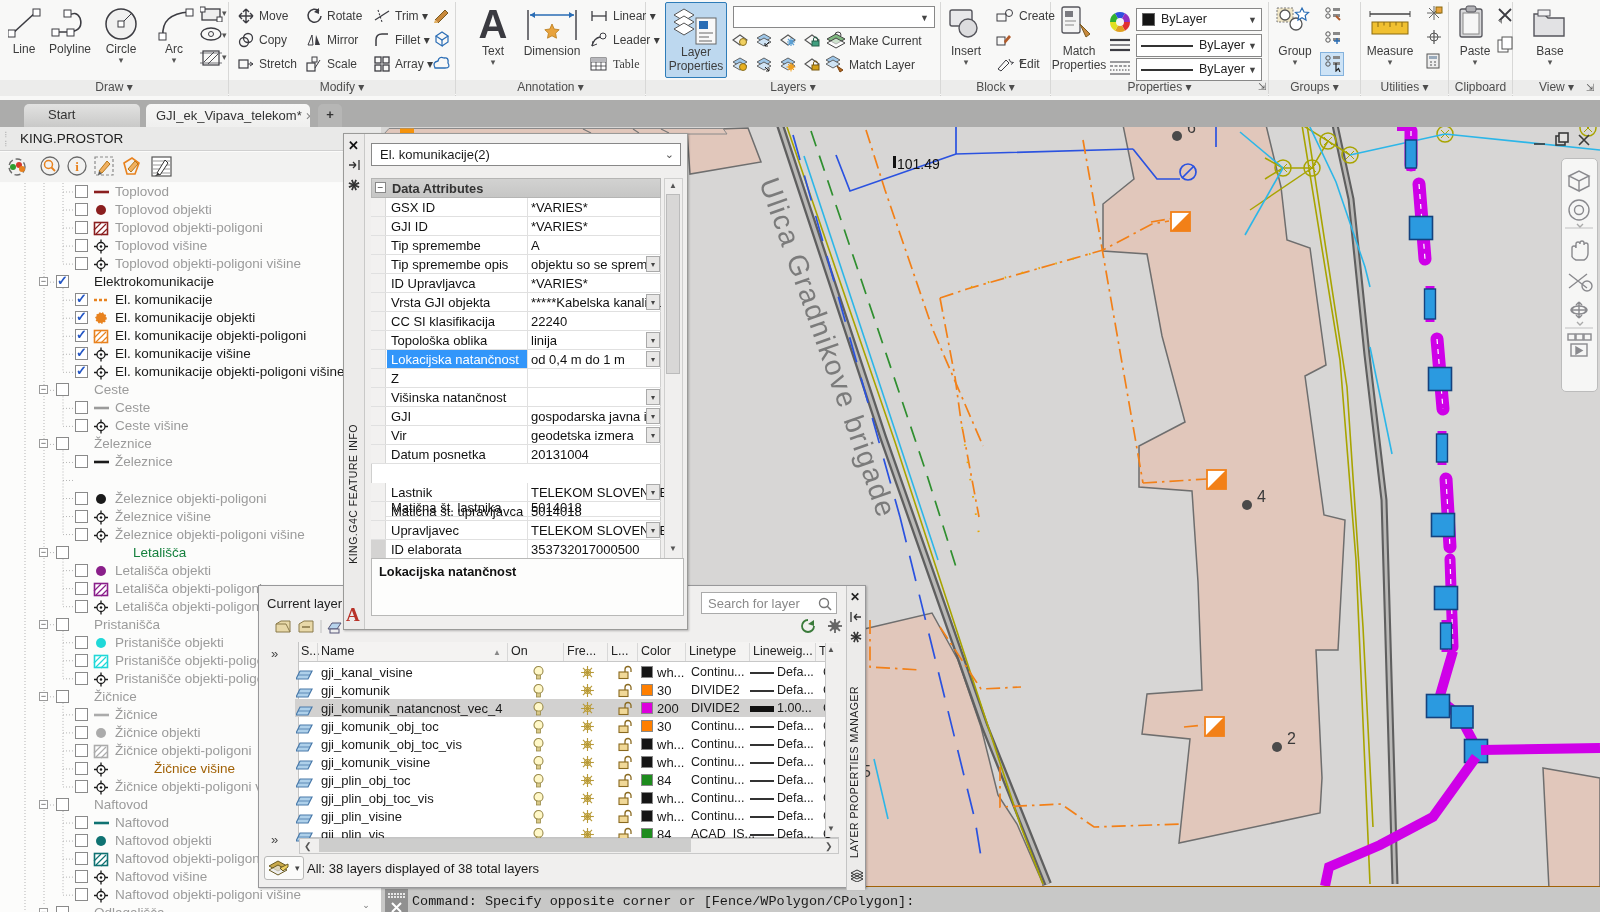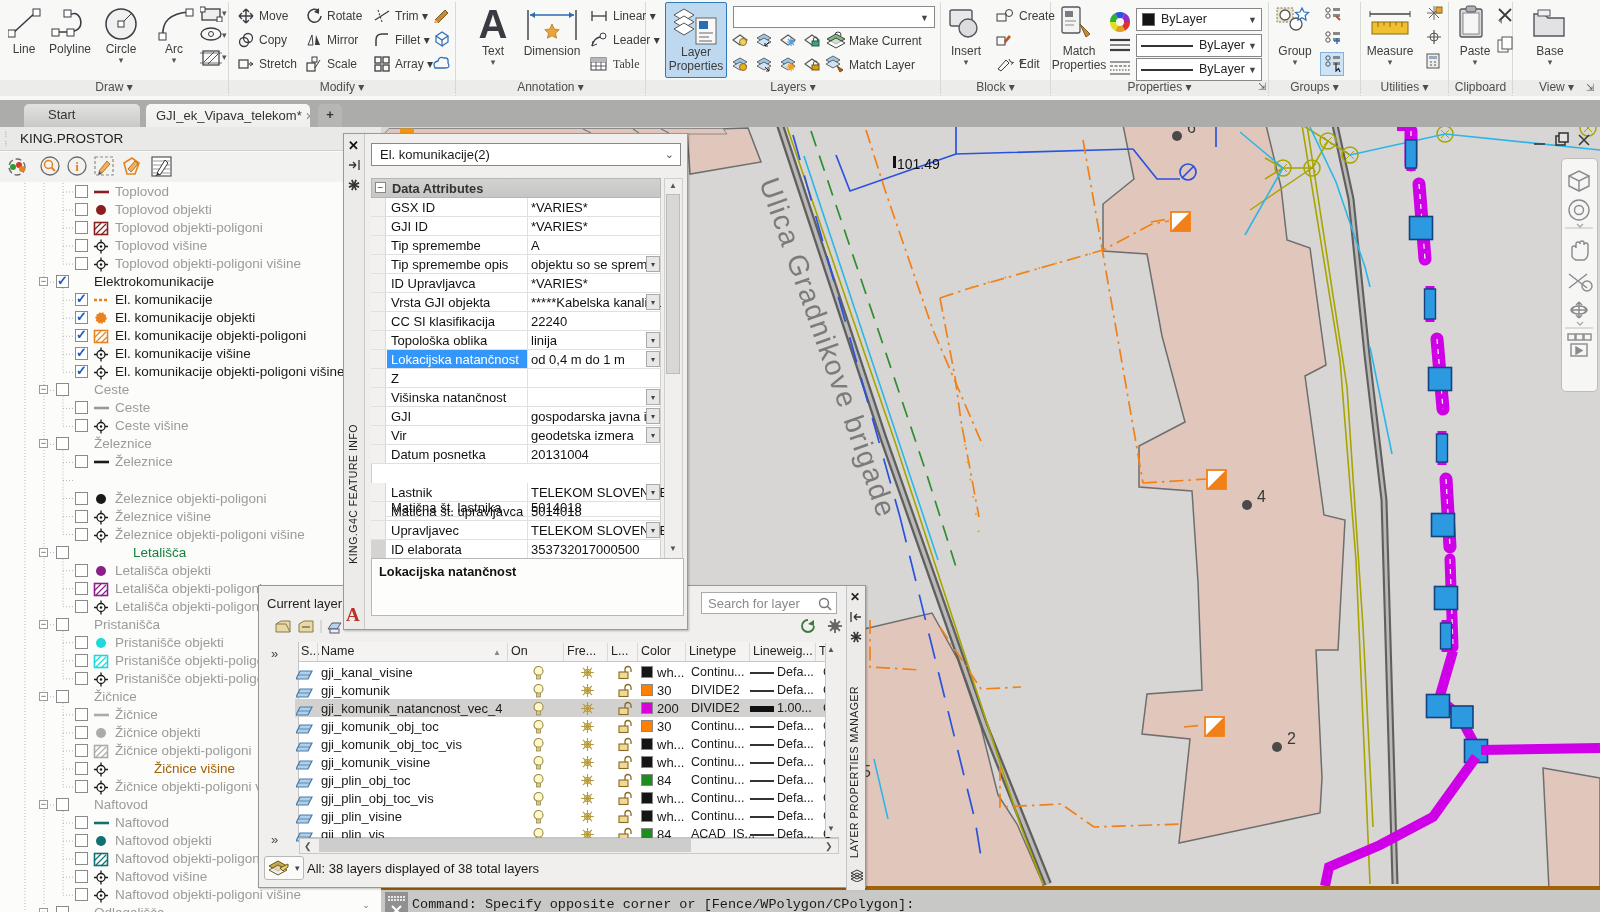--- a/index.html
+++ b/index.html
@@ -12,21 +12,21 @@
 #tabstrip{position:absolute;left:0;top:100px;width:1600px;height:27px;background:#acacab;}
 .tab{position:absolute;top:4px;height:23px;border-radius:5px 5px 0 0;font-size:13px;color:#333;white-space:nowrap;overflow:hidden;}
 #leftpanel{position:absolute;left:0;top:127px;width:381px;height:785px;background:#fbfbfa;}
 #lp-head{position:absolute;left:0;top:0;width:381px;height:24px;background:#e9e9e8;border-bottom:1px solid #d0d0d0;font-size:13.5px;color:#222;}
 #lp-icons{position:absolute;left:0;top:25px;width:381px;height:30px;background:#f2f2f1;}
 #tree{position:absolute;left:0;top:56px;width:381px;height:729px;background:#fcfcfb;overflow:hidden;}
 .trow{position:absolute;left:0;width:381px;height:18px;font-size:13.5px;white-space:nowrap;}
 .cb{position:absolute;width:13px;height:13px;background:#fff;border:1px solid #8a8a8a;top:2px;}
 .cb.on::after{content:"\2713";position:absolute;left:0px;top:-3px;font-size:13px;color:#2456c4;font-weight:bold;}
 .exp{position:absolute;width:9px;height:9px;border:1px solid #9a9a9a;background:#fff;top:4px;font-size:9px;line-height:7px;text-align:center;color:#444;}
-.cmdbar{position:absolute;left:381px;top:886px;width:1219px;height:26px;background:#c8c8c7;border-top:4px solid #a16207;}
+.cmdbar{position:absolute;left:381px;top:886px;width:1219px;height:26px;background:#c8c8c7;border-top:1px solid #a16207;}
 .dlg{position:absolute;left:343px;top:133px;width:345px;height:497px;background:#f0efee;border:1px solid #9a9a98;box-shadow:1px 1px 2px rgba(0,0,0,0.25);}
 .lmgr{position:absolute;left:258px;top:585px;width:608px;height:303px;background:#f0efee;border:1px solid #98989a;box-shadow:1px 1px 2px rgba(0,0,0,0.25);}
 .vtxt{writing-mode:vertical-rl;transform:rotate(180deg);font-size:11.5px;color:#333;letter-spacing:0.5px;}
 .drow{position:absolute;height:19px;font-size:13px;color:#111;white-space:nowrap;}
 .combo{position:absolute;background:#fff;border:1px solid #888;}
 </style></head><body>
 
 <div id="ribbon">
 <div class="glabel" style="left:0px;width:228px;">Draw ▾</div>
 <div class="gsep" style="left:228px;"></div>

